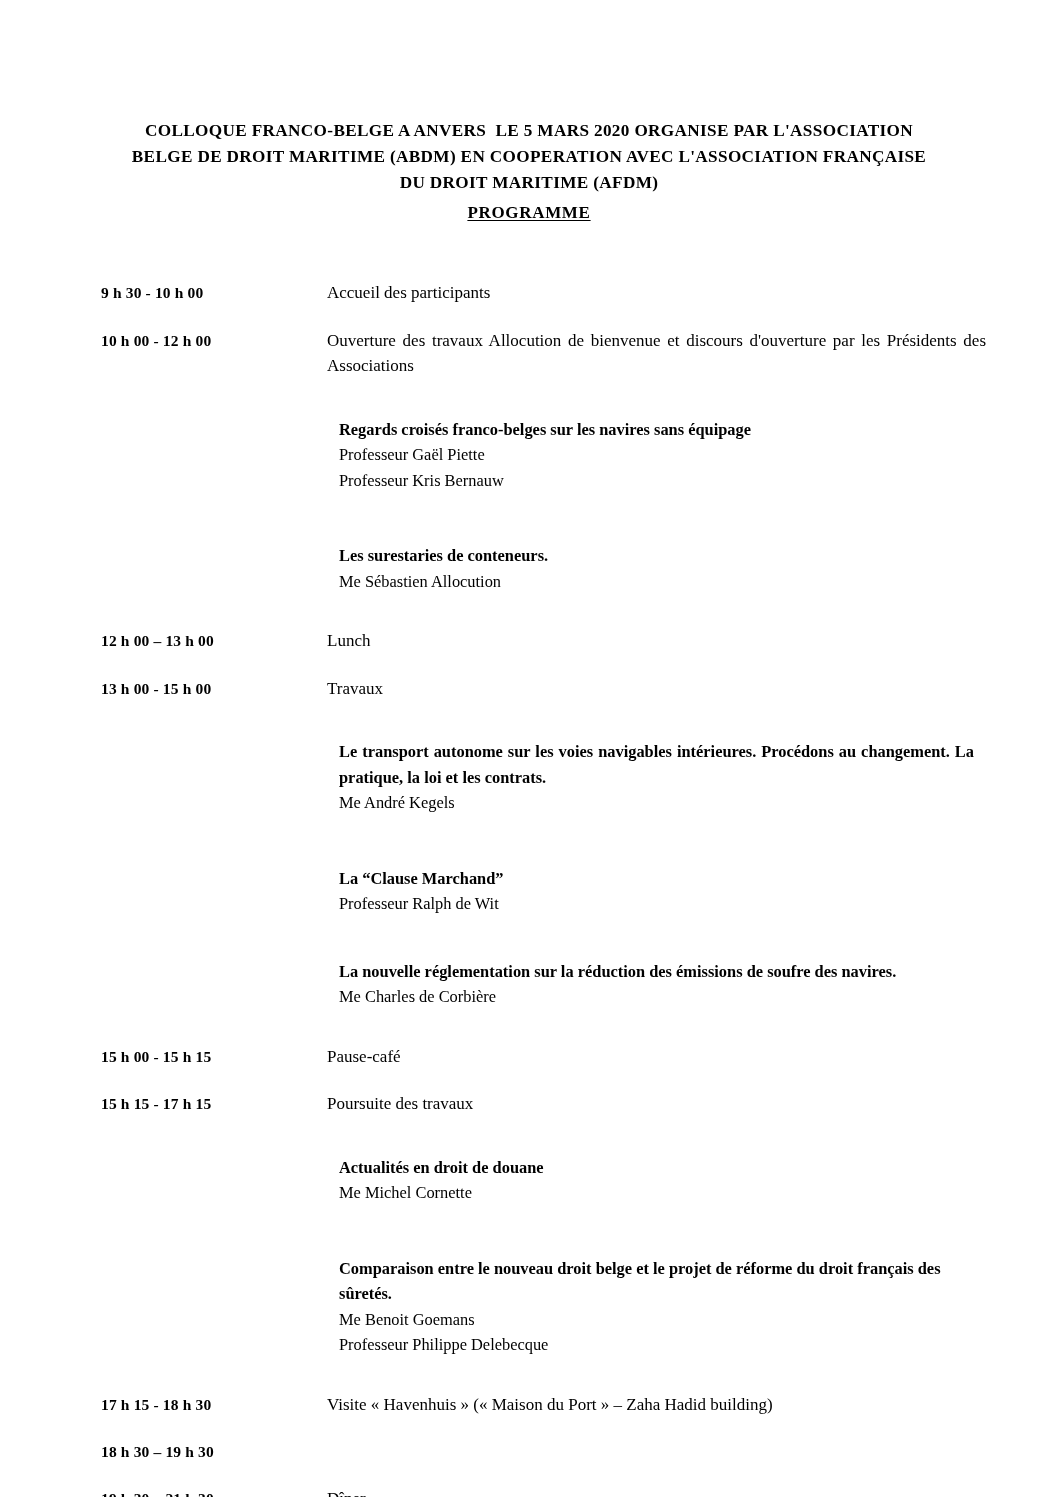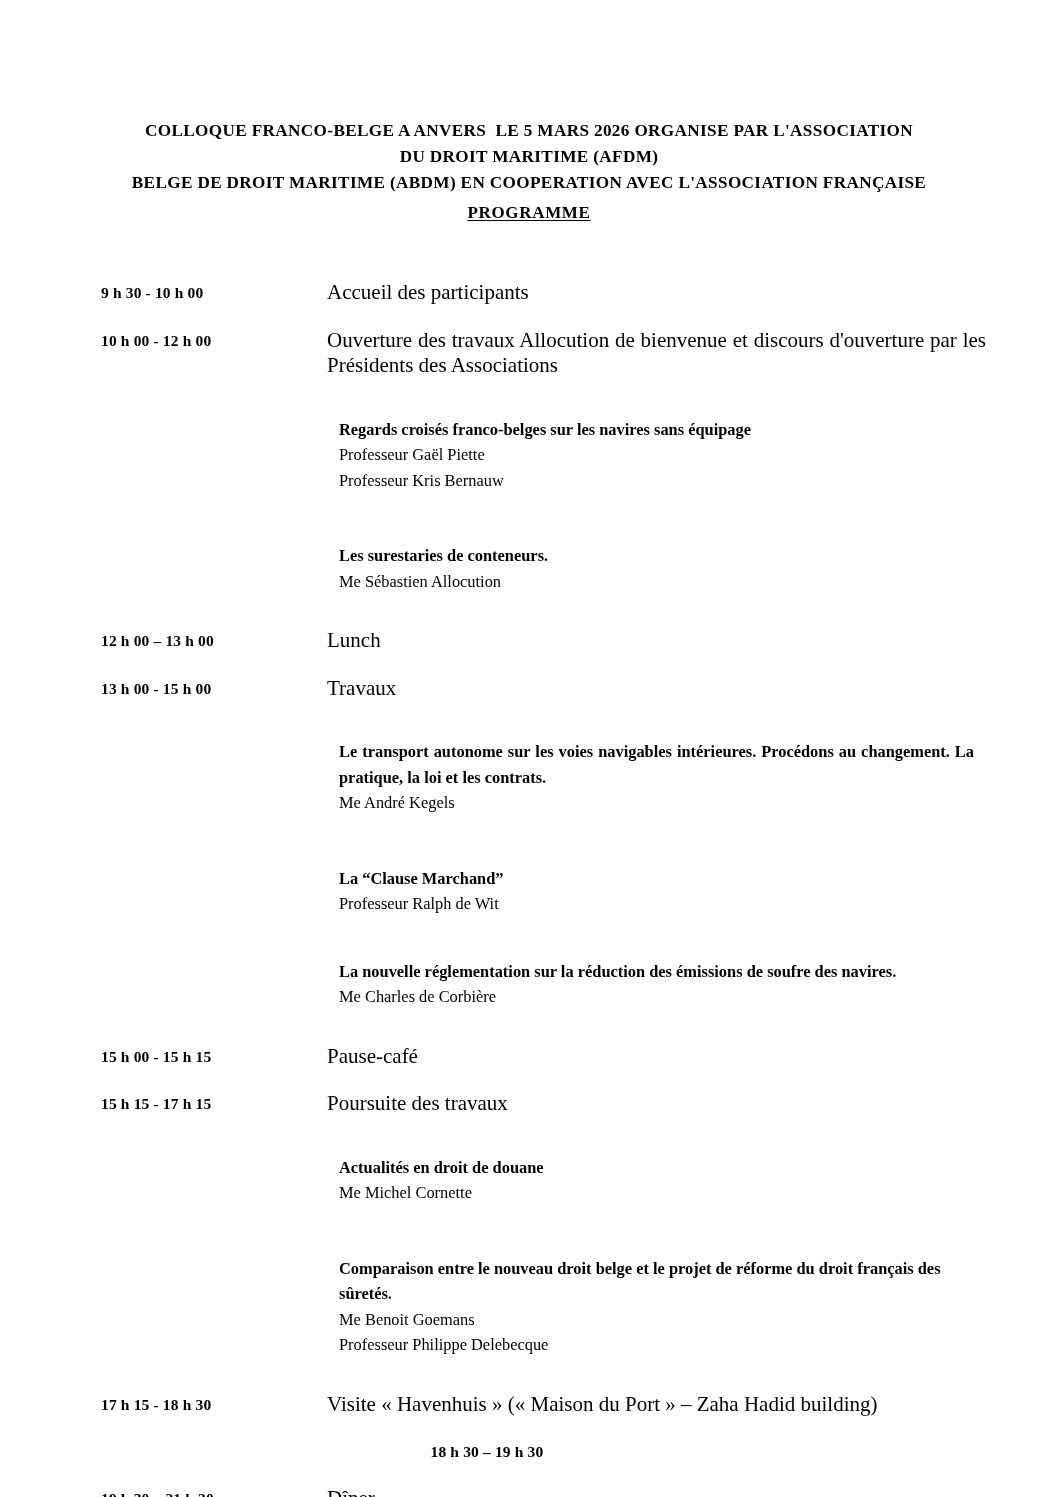--- a/index.html
+++ b/index.html
@@ -56,41 +56,40 @@
   .schedule {
     position: absolute;
     left: 101px;
     top: 280px;
     width: 885px;
   }
   .row {
     display: flex;
     align-items: flex-start;
     width: 100%;
-    justify-content: center;
   }
   .time-cell {
     flex: 0 0 226px;
     width: 226px;
     font-size: 15.5px;
     font-weight: bold;
     line-height: 25px;
     white-space: nowrap;
     letter-spacing: 0.01em;
   }
   .content-cell {
     flex: 1 1 auto;
     min-width: 0;
     font-size: 16.4px;
     line-height: 25px;
   }
 
   .para {
     margin: 0;
-    font-size: 21px;
+    font-size: 17px;
     line-height: 25.5px;
   }
   .para.justify {
     text-align: justify;
     text-align-last: left;
   }
 
   .gap-row { height: 22px; }
   .gap-small { height: 18px; }
   .gap-block { height: 26px; }
@@ -111,23 +110,23 @@
     font-size: 16.4px;
     line-height: 25.5px;
   }
 </style>
 </head>
 <body>
 
 <div class="page">
 
   <div class="title-block">
-    <div class="title-line">COLLOQUE FRANCO-BELGE A ANVERS  LE 5 MARS 2026 ORGANISE PAR L'ASSOCIATION</div>
+    <div class="title-line">COLLOQUE FRANCO-BELGE A ANVERS  LE 5 MARS 2020 ORGANISE PAR L'ASSOCIATION</div>
+    <div class="title-line">BELGE DE DROIT MARITIME (ABDM) EN COOPERATION AVEC L'ASSOCIATION FRANÇAISE</div>
     <div class="title-line">DU DROIT MARITIME (AFDM)</div>
-    <div class="title-line">BELGE DE DROIT MARITIME (ABDM) EN COOPERATION AVEC L'ASSOCIATION FRANÇAISE</div>
   </div>
 
   <div class="programme-heading">PROGRAMME</div>
 
   <div class="schedule">
 
     <div class="row">
       <div class="time-cell">9 h 30 - 10 h 00</div>
       <div class="content-cell">
         <p class="para">Accueil des participants</p>

